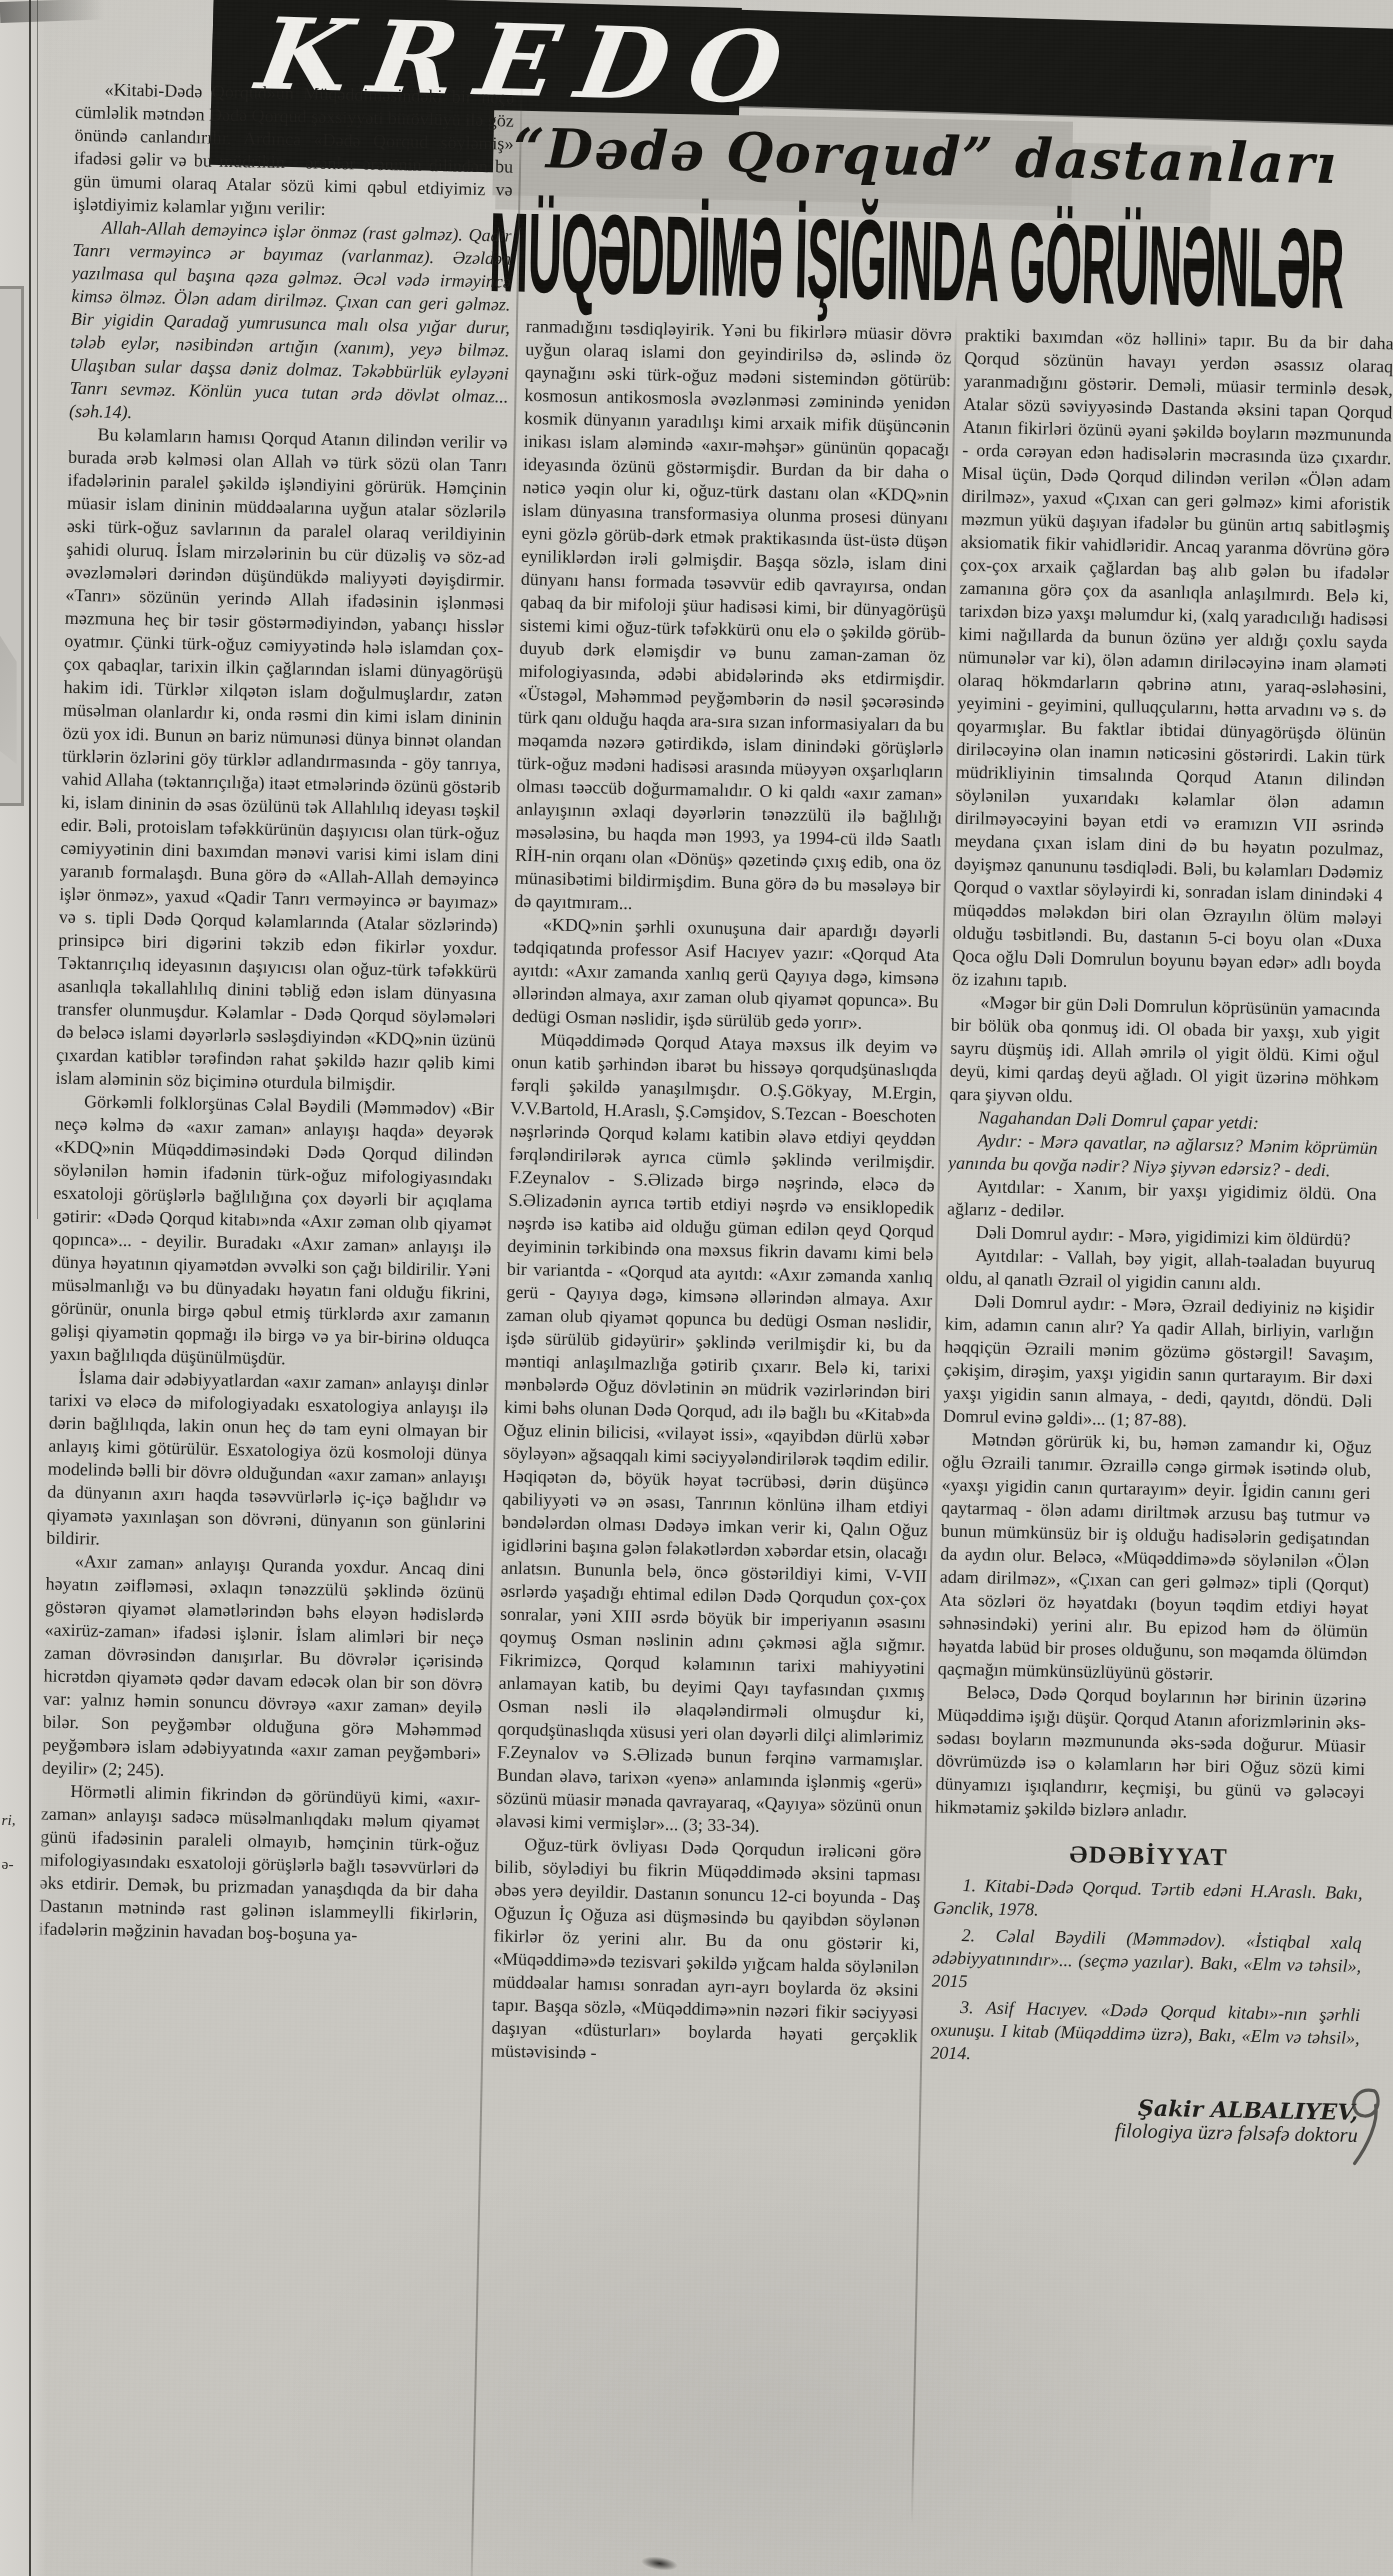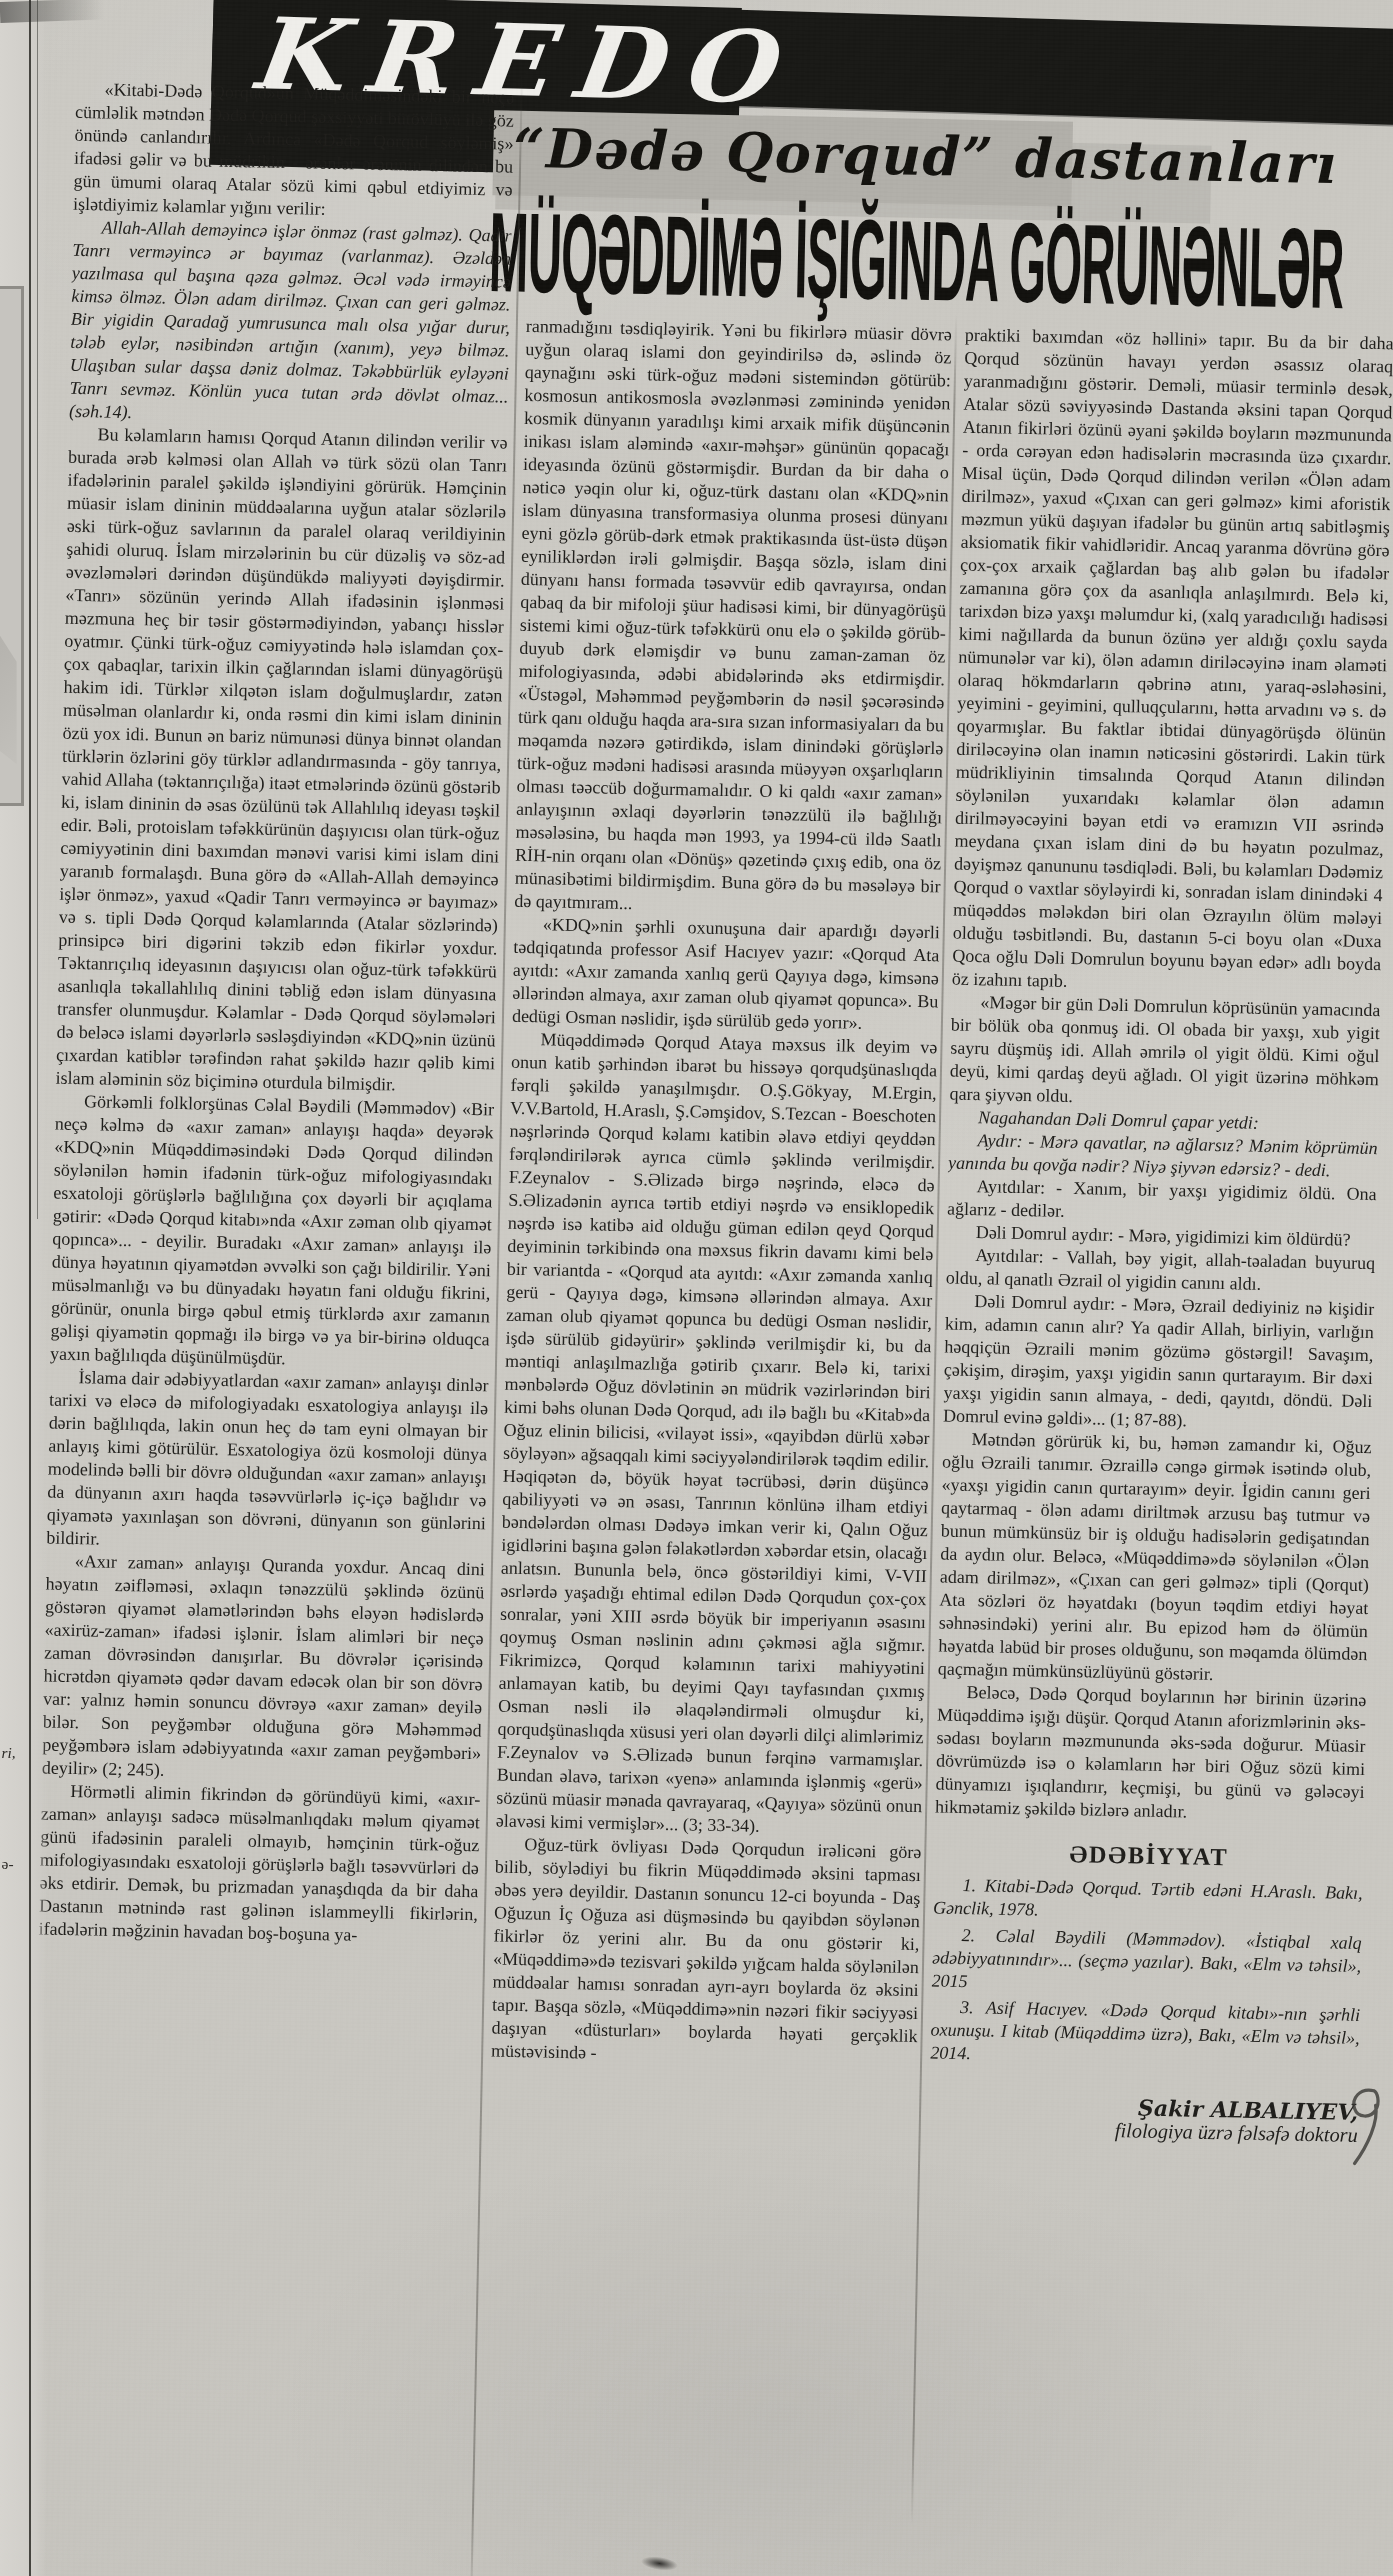--- a/index.html
+++ b/index.html
@@ -111,21 +111,21 @@
   .neighbor-frame{
     position:absolute;left:-14.6px;top:286px;width:39px;height:520px;
     border:3.3px solid #8e8c87;background:#c6c4bf;
   }
   .neighbor-shape{
     position:absolute;left:-11.4px;top:618px;width:28px;height:146px;
     background:linear-gradient(135deg,#b2b0ab 0%, #c2c0bb 100%);
     clip-path:polygon(0 0, 100% 30%, 100% 100%, 0 85%);
   }
   .margin-frag{position:absolute;font-size:15.4px;color:#2a2925;}
-  .frag-1{left:1.6px;top:1744px;font-style:italic;}
+  .frag-1{left:1.6px;top:1811px;font-style:italic;}
   .frag-2{left:1.6px;top:1855px;}
   .corner-smudge{
     position:absolute;left:0;top:0;width:122px;height:21px;
     background:linear-gradient(90deg, rgba(40,40,38,.55), rgba(40,40,38,0) 85%);
     transform:rotate(-2deg);
   }
   .bottom-smudge{
     position:absolute;left:641px;top:2557px;width:37px;height:13px;border-radius:50%;
     background:radial-gradient(closest-side, rgba(25,24,22,.85), rgba(25,24,22,0));
     transform:rotate(8deg);

